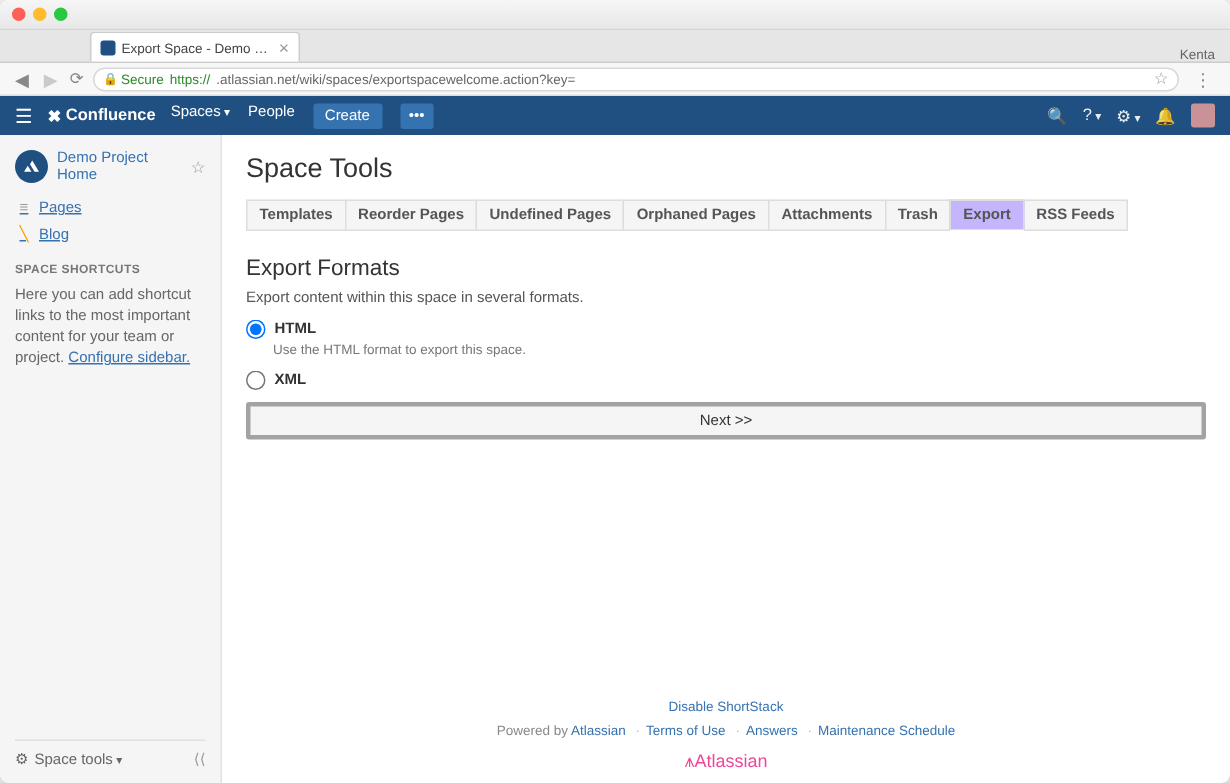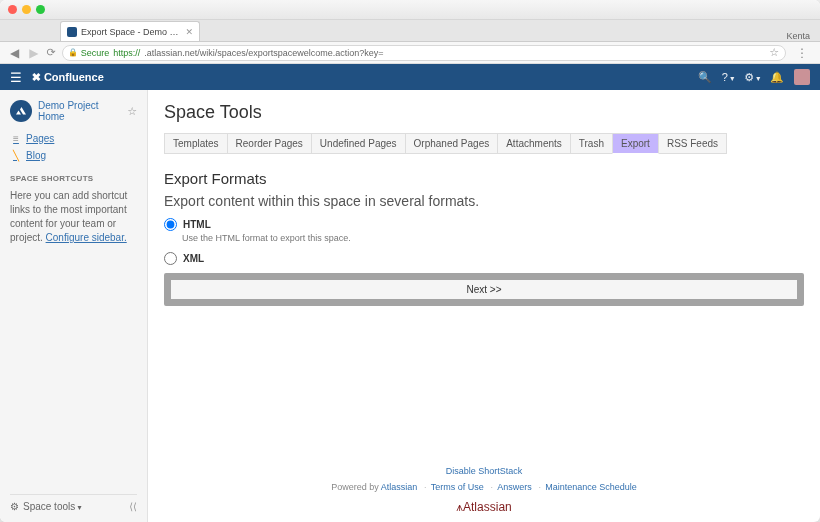--- a/index.html
+++ b/index.html
@@ -47,33 +47,33 @@
   .side-help { margin-top:6px; color:#666; line-height:1.4; font-size:10px;}
   .side-help a{ color:#3572b0;}
   .side-foot { margin-top:auto; border-top:1px solid #e0e0e0; padding-top:6px; display:flex; align-items:center; gap:4px; color:#666;}
   
   .main { flex:1; padding:12px 16px 8px; overflow:auto; display:flex; flex-direction:column;}
   h1.pagetitle { font-size:18px; font-weight:400; color:#333; margin-bottom:10px;}
   .tabs-main { display:flex; gap:14px; border-bottom:1px solid #ddd; font-size:10px; margin-bottom:10px;}
   .tabs-main a { color:#3572b0; padding:4px 0 6px; text-decoration:none;}
   .tabs-main a.active { color:#333; font-weight:600; border-bottom:2px solid #333; margin-bottom:-1px;}
   .subtabs { display:flex; font-size:10px; margin-bottom:10px;}
-  .subtabs a { background:#f5f5f5; border:1px solid #ddd; padding:4px 8px; color:#555; text-decoration:none; margin-right:-1px;}
+  .subtabs a { background:#f5f5f5; border:1px solid #ddd; padding:4px 8px; color:#555; text-decoration:none; margin-right:-1px;font-weight:bold;}
   .subtabs a.active { background:#c4b5fd; border-bottom-color:#fff; position:relative;}
   h2.section { font-size:15px; font-weight:400; margin:6px 0 6px;}
-  .desc { font-size:14px; color:#555; margin-bottom:8px;}
+  .desc { font-size:10px; color:#555; margin-bottom:8px;}
   .radio-row { display:flex; align-items:center; gap:6px; margin-bottom:2px;}
   .radio-row input{ margin-top:1px;}
   .radio-row label{ font-size:10px; font-weight:600; color:#333;}
   .radio-sub { font-size:9px; color:#777; margin:0 0 8px 18px;}
-  .next-btn { margin-top:6px; background:#f5f5f5; border:7px solid #a3a3a3; border-radius:2px; padding:4px 8px; font-size:10px; color:#333; cursor:pointer;}
+  .next-btn { margin-top:6px; background:#f5f5f5; border:3px solid #a3a3a3; border-radius:2px; padding:4px 8px; font-size:10px; color:#333; cursor:pointer;}
   .footer { margin-top:auto; padding-top:24px; text-align:center; font-size:9px; color:#888;}
   .footer a { color:#3572b0; text-decoration:none;}
   .footer .sep { margin:0 4px; color:#bbb;}
-  .brand { margin-top:8px; font-size:12px; color:#7f1d1d; font-weight:500;}
+  .brand { margin-top:8px; font-size:12px; color:#ec4899; font-weight:500;}
   .caret-down::after{content:" ▾"; font-size:8px;}
 </style>
 </head>
 <body>
 
 <div class="window">
   <div class="titlebar">
     <div class="traffic">
       <span class="dot red"></span>
       <span class="dot yellow"></span>
@@ -105,20 +105,26 @@
     </div>
     <span class="menu-dots">⋮</span>
   </div>
 
   <div class="conf-header">
     <span style="font-size:13px;">☰</span>
     <span class="conf-logo">
       <span>✖</span>
       <span>Confluence</span>
     </span>
+    <div class="hnav">
+      <a href="#" class="caret-down">Spaces</a>
+      <a href="#">People</a>
+      <a href="#" class="create">Create</a>
+      <a href="#" class="more">•••</a>
+    </div>
     <div class="hspacer"></div>
     <div class="hicons">
       <span>🔍</span>
       <span class="caret-down">?</span>
       <span class="caret-down">⚙</span>
       <span>🔔</span>
       <span class="avatar"></span>
     </div>
   </div>
 

